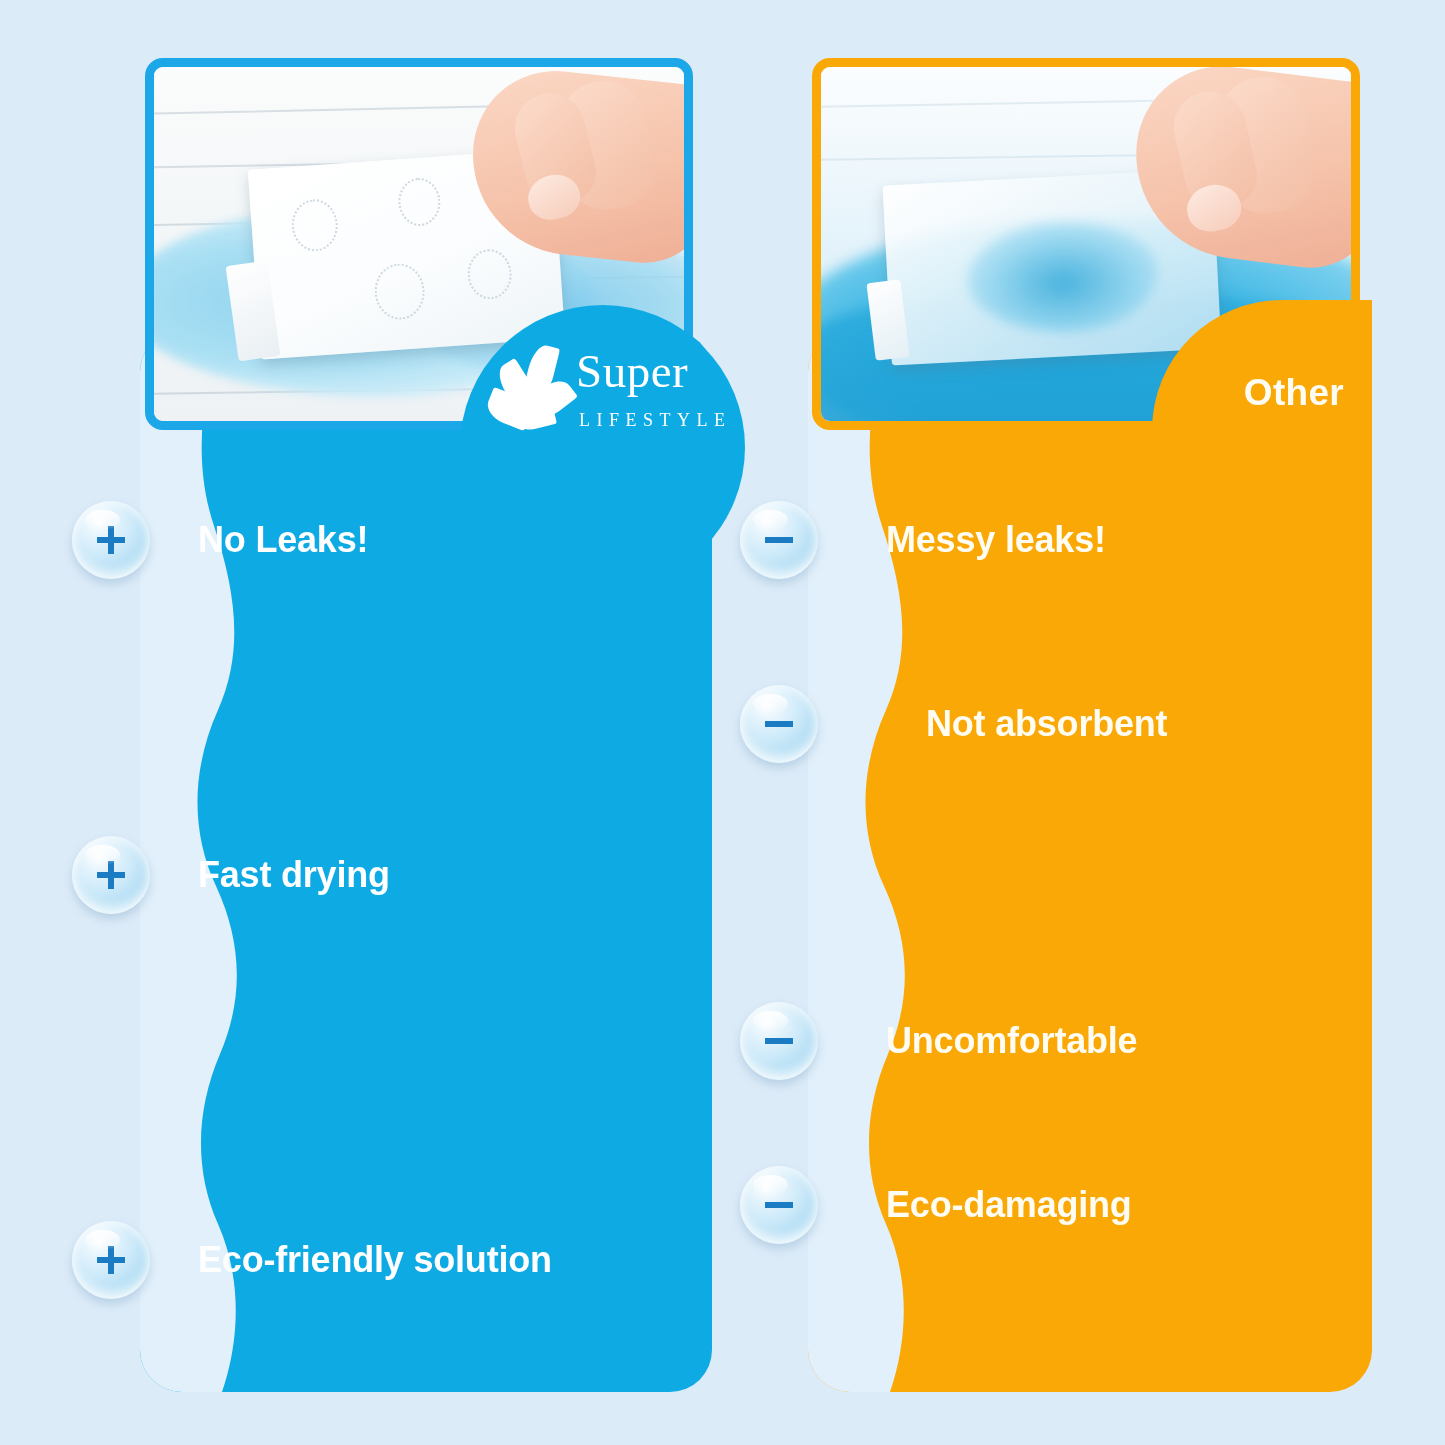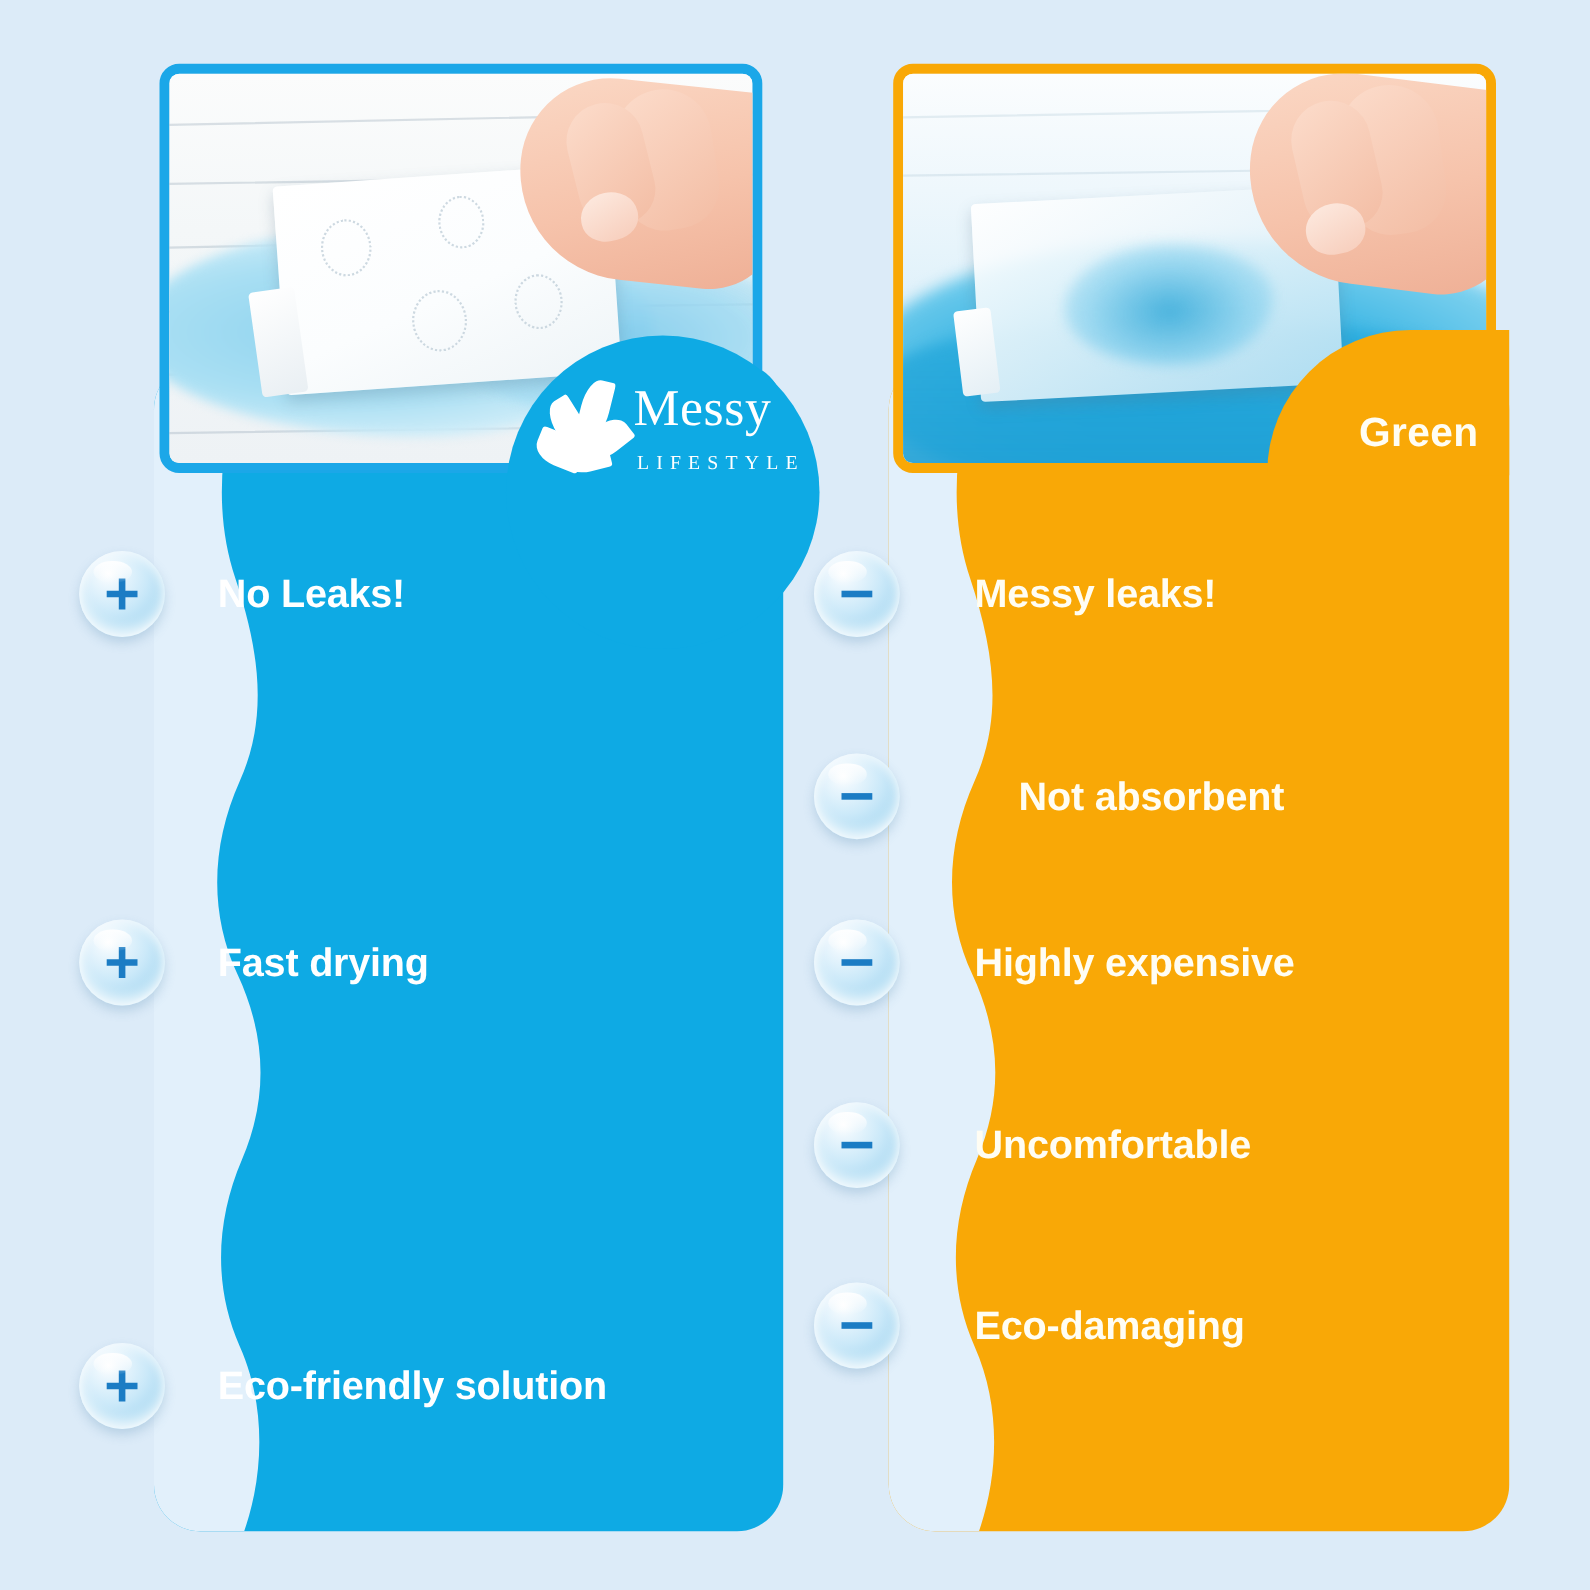--- a/index.html
+++ b/index.html
@@ -308,30 +308,30 @@
   <div id="logo-badge">
     <div id="logo-inner">
       <div class="leaf-mark">
         <div class="leaf" style="left:30px; top:-2px;  width:26px; height:54px; transform:rotate(14deg);"></div>
         <div class="leaf" style="left:6px;  top:14px;  width:26px; height:50px; transform:rotate(-32deg);"></div>
         <div class="leaf" style="left:-4px; top:40px;  width:30px; height:44px; transform:rotate(-68deg);"></div>
         <div class="leaf" style="left:20px; top:46px;  width:30px; height:42px; transform:rotate(-104deg);"></div>
         <div class="leaf" style="left:40px; top:30px;  width:28px; height:44px; transform:rotate(52deg);"></div>
       </div>
       <div id="logo-words">
-        <div id="logo-green">Messy</div>
+        <div id="logo-green">Super</div>
         <div id="logo-tm">™</div>
         <div id="logo-lifestyle">LIFESTYLE</div>
       </div>
     </div>
   </div>
 
   <div id="other-corner">
     <div id="other-corner-shape"></div>
-    <div id="other-label">Green</div>
+    <div id="other-label">Other</div>
   </div>
 
   <div class="row good" style="top:504px;">
     <div class="badge">
       <div class="glyph">
           <svg width="40" height="40" viewBox="0 0 40 40">
             <path d="M17 6 h6 v11 h11 v6 h-11 v11 h-6 v-11 h-11 v-6 h11 z" fill="#1b7cc4"></path>
           </svg>
         </div>
     </div>
@@ -377,46 +377,36 @@
     <div class="badge">
       <div class="glyph">
           <svg width="40" height="40" viewBox="0 0 40 40">
             <rect x="6" y="17" width="28" height="6" fill="#1b7cc4"></rect>
           </svg>
         </div>
     </div>
     <div class="row-label">Not absorbent</div>
   </div>
 
-  <div class="row bad" style="top:839px;">
+
+  <div class="row bad" style="top:1005px;">
     <div class="badge">
       <div class="glyph">
           <svg width="40" height="40" viewBox="0 0 40 40">
             <rect x="6" y="17" width="28" height="6" fill="#1b7cc4"></rect>
           </svg>
         </div>
     </div>
-    <div class="row-label">Highly expensive</div>
-  </div>
-
-  <div class="row bad" style="top:1005px;">
+    <div class="row-label">Uncomfortable</div>
+  </div>
+
+  <div class="row bad" style="top:1169px;">
     <div class="badge">
       <div class="glyph">
           <svg width="40" height="40" viewBox="0 0 40 40">
             <rect x="6" y="17" width="28" height="6" fill="#1b7cc4"></rect>
           </svg>
         </div>
     </div>
-    <div class="row-label">Uncomfortable</div>
-  </div>
-
-  <div class="row bad" style="top:1169px;">
-    <div class="badge">
-      <div class="glyph">
-          <svg width="40" height="40" viewBox="0 0 40 40">
-            <rect x="6" y="17" width="28" height="6" fill="#1b7cc4"></rect>
-          </svg>
-        </div>
-    </div>
     <div class="row-label">Eco-damaging</div>
   </div>
 
 </div>
 
 </body></html>

